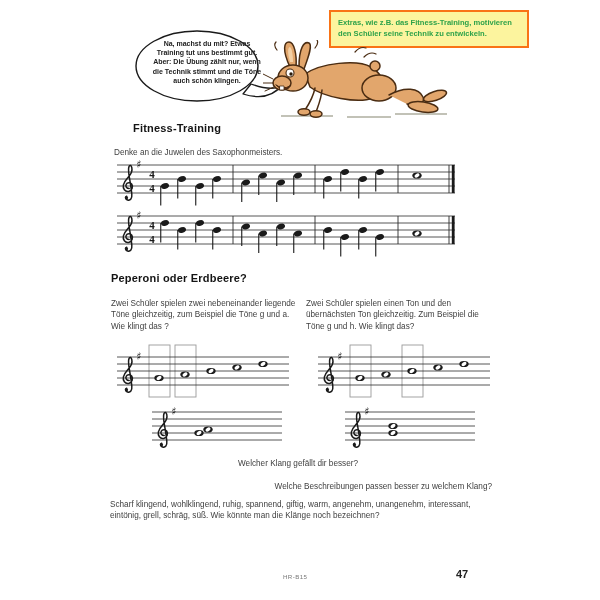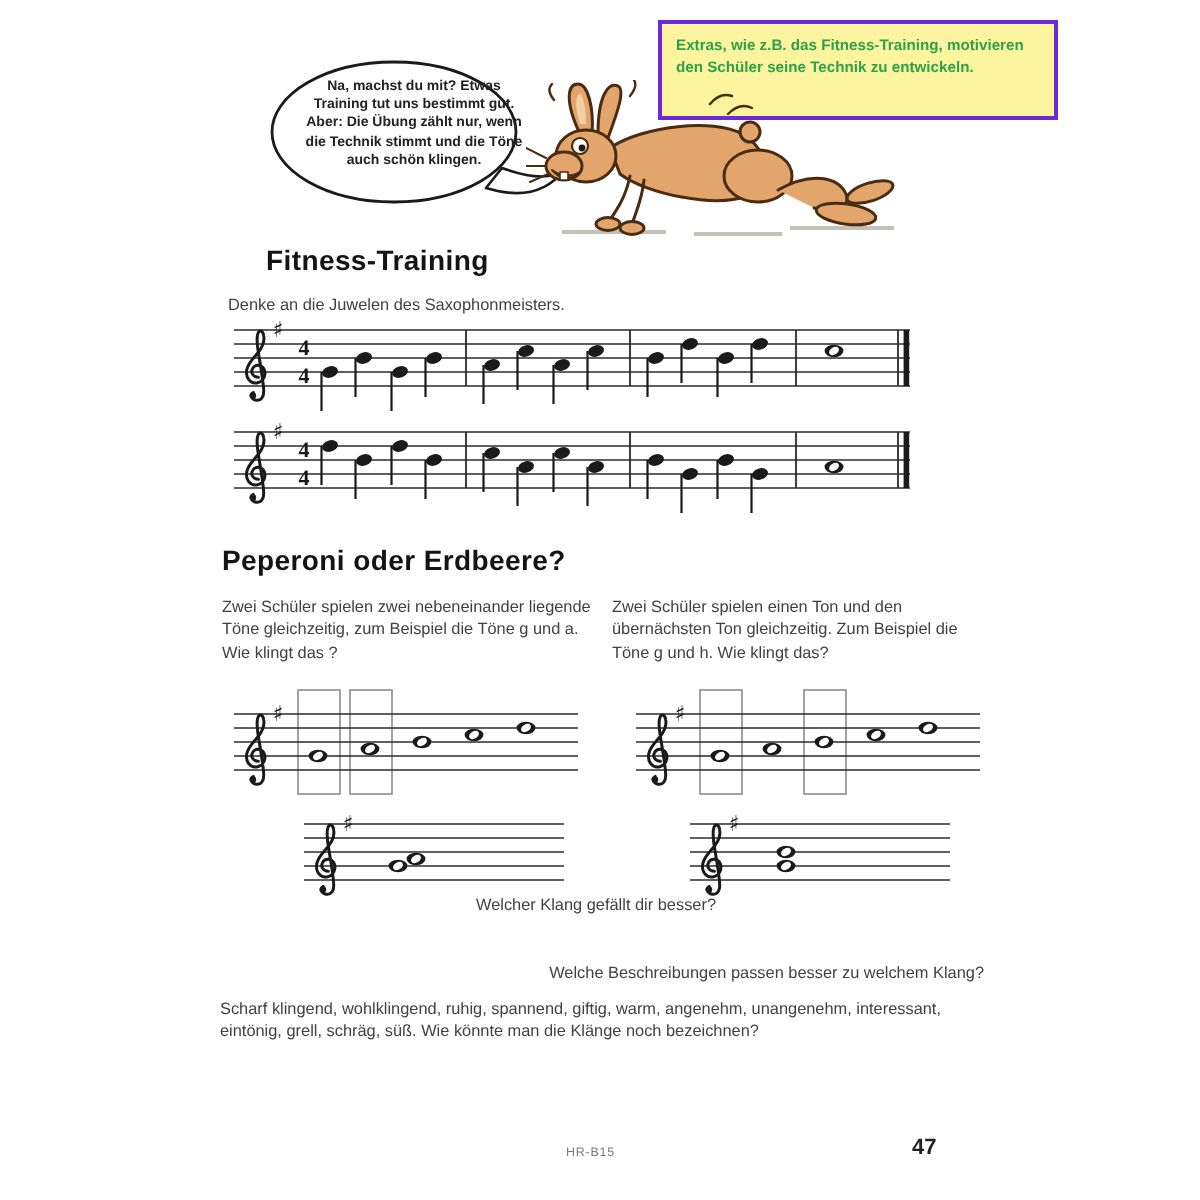--- a/index.html
+++ b/index.html
@@ -3,31 +3,31 @@
 <meta charset="utf-8">
 <style>
   html,body{margin:0;padding:0;background:#e9e9e9;}
   .page{
     position:relative;width:600px;height:600px;background:#ffffff;
     font-family:"Liberation Sans",sans-serif;color:#414141;overflow:hidden;
     margin:0 auto;
   }
   .abs{position:absolute;}
   .callout{
-    left:329px;top:10px;width:182px;padding:5px 7px 18px 7px;
-    background:#fcf49e;border:2px solid #6d28d9;
+    left:329px;top:10px;width:182px;padding:5px 7px 6px 7px;
+    background:#fcf49e;border:2px solid #f97316;
     font-size:7.6px;line-height:1.5;font-weight:bold;color:#2ea24a;
   }
   .bubble-text{
     left:151px;top:39px;width:112px;height:58px;
     font-size:7px;line-height:1.32;text-align:center;color:#222;
     font-weight:bold;
   }
   h2.sec{
-    margin:0;font-size:14px;color:#141414;letter-spacing:.2px;
+    margin:0;font-size:11px;color:#141414;letter-spacing:.2px;
   }
   .body-text{font-size:8.2px;line-height:1.4;color:#414141;}
   .col{width:188px;}
   .center-q{font-size:8.2px;color:#414141;}
   .footer-code{font-size:6.2px;color:#7a7a7a;letter-spacing:.4px;}
   .page-num{font-size:11px;font-weight:bold;color:#222;}
   svg{display:block;}
   .music-svg{pointer-events:none;}
   b{color:#2f2f2f;}
 </style>
@@ -271,20 +271,20 @@
         <ellipse cx="51" cy="45" rx="2.7" ry="1.8" fill="#ffffff" transform="rotate(-32 51 45)"></ellipse>
         <ellipse cx="51" cy="38" rx="4.7" ry="3.1" fill="#1a1a1a"></ellipse>
         <ellipse cx="51" cy="38" rx="2.7" ry="1.8" fill="#ffffff" transform="rotate(-32 51 38)"></ellipse>
       </svg>
     </div>
 
   <h2 class="sec abs" style="left:111px;top:272px;">Peperoni oder Erdbeere?</h2>
   <div class="abs body-text col" style="left:111px;top:298px;">Zwei Schüler spielen zwei nebeneinander liegende Töne gleichzeitig, zum Beispiel die Töne g und a. Wie klingt das ?</div>
   <div class="abs body-text col" style="left:306px;top:298px;">Zwei Schüler spielen einen Ton und den übernächsten Ton gleichzeitig. Zum Beispiel die Töne g und h. Wie klingt das?</div>
 
-  <div class="abs center-q" style="left:238px;top:448px;">Welcher Klang gefällt dir besser?</div>
+  <div class="abs center-q" style="left:238px;top:459px;">Welcher Klang gefällt dir besser?</div>
   <div class="abs body-text" style="left:110px;top:481px;width:382px;text-align:right;">Welche Beschreibungen passen besser zu welchem Klang?</div>
   <div class="abs body-text" style="left:110px;top:499px;width:384px;">Scharf klingend, wohlklingend, ruhig, spannend, giftig, warm, angenehm, unangenehm, interessant, eintönig, grell, schräg, süß. Wie könnte man die Klänge noch bezeichnen?</div>
 
   <div class="abs footer-code" style="left:283px;top:573px;">HR-B15</div>
   <div class="abs page-num" style="left:456px;top:568px;">47</div>
 
 </div>
 
 </body></html>

